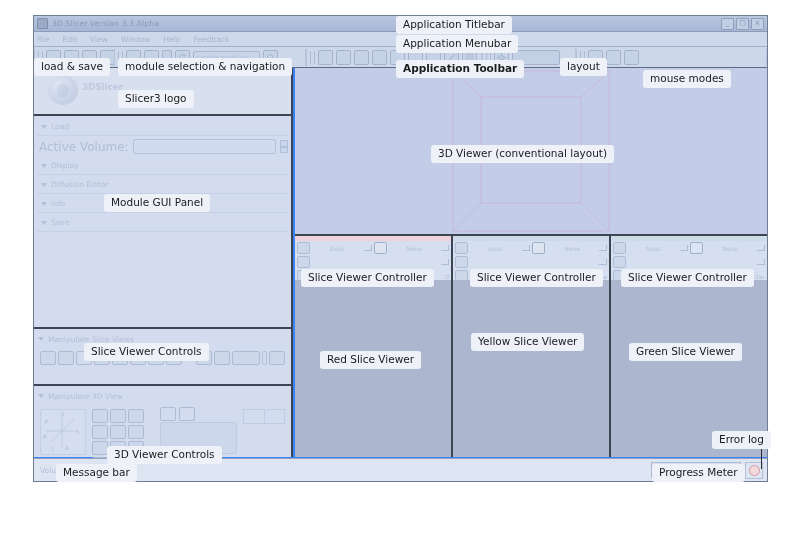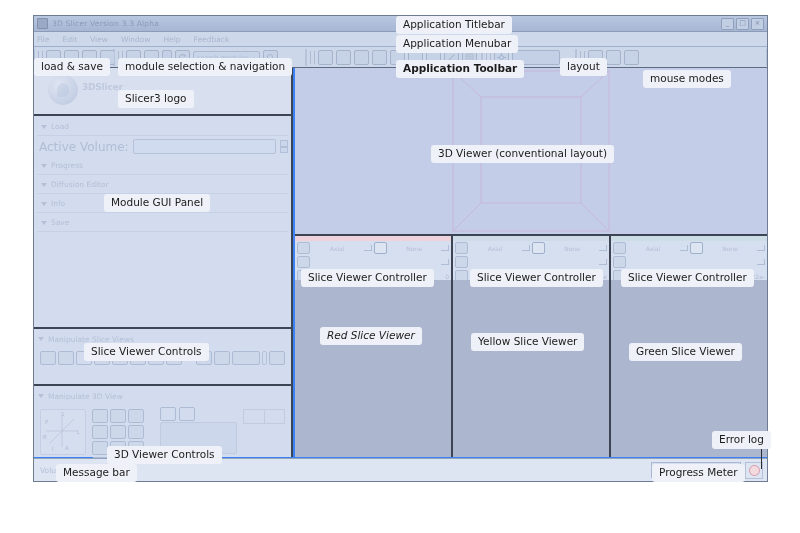--- a/index.html
+++ b/index.html
@@ -229,21 +229,21 @@
       <div class="field-row">
         <div class="field-lbl">Active Volume:</div>
         <div class="field-in"></div>
         <div class="spin">
             <i></i>
             <i></i>
           </div>
       </div>
       <div class="sect">
         <div class="tri"></div>
-        <div class="sect-lbl">Progress</div>
+        <div class="sect-lbl">Display</div>
       </div>
       <div class="sect">
         <div class="tri"></div>
         <div class="sect-lbl">Diffusion Editor</div>
       </div>
       <div class="sect">
         <div class="tri"></div>
         <div class="sect-lbl">Info</div>
       </div>
       <div class="sect">
@@ -454,20 +454,20 @@
 <div class="callout" style="left:118px;top:90px;">Slicer3 logo</div>
 <div class="callout" style="left:104px;top:194px;">Module GUI Panel</div>
 <div class="callout" style="left:84px;top:343px;">Slice Viewer Controls</div>
 <div class="callout" style="left:107px;top:409px;margin-top:37px;">3D Viewer Controls</div>
 
 <div class="callout" style="left:431px;top:145px;">3D Viewer (conventional layout)</div>
 <div class="callout" style="left:301px;top:269px;">Slice Viewer Controller</div>
 <div class="callout" style="left:470px;top:269px;">Slice Viewer Controller</div>
 <div class="callout" style="left:621px;top:269px;">Slice Viewer Controller</div>
 
-<div class="callout" style="left:320px;top:327px;font-style:italic;">Red Slice Viewer</div>
+<div class="callout" style="left:320px;top:351px;">Red Slice Viewer</div>
 <div class="callout" style="left:471px;top:333px;">Yellow Slice Viewer</div>
 <div class="callout" style="left:629px;top:343px;">Green Slice Viewer</div>
 
 <div class="callout" style="left:56px;top:464px;">Message bar</div>
 <div class="callout" style="left:652px;top:464px;">Progress Meter</div>
 <div class="callout" style="left:712px;top:431px;">Error log</div>
 <div class="leader" style="left:761px;top:447px;height:22px;"></div>
 
 </body></html>

